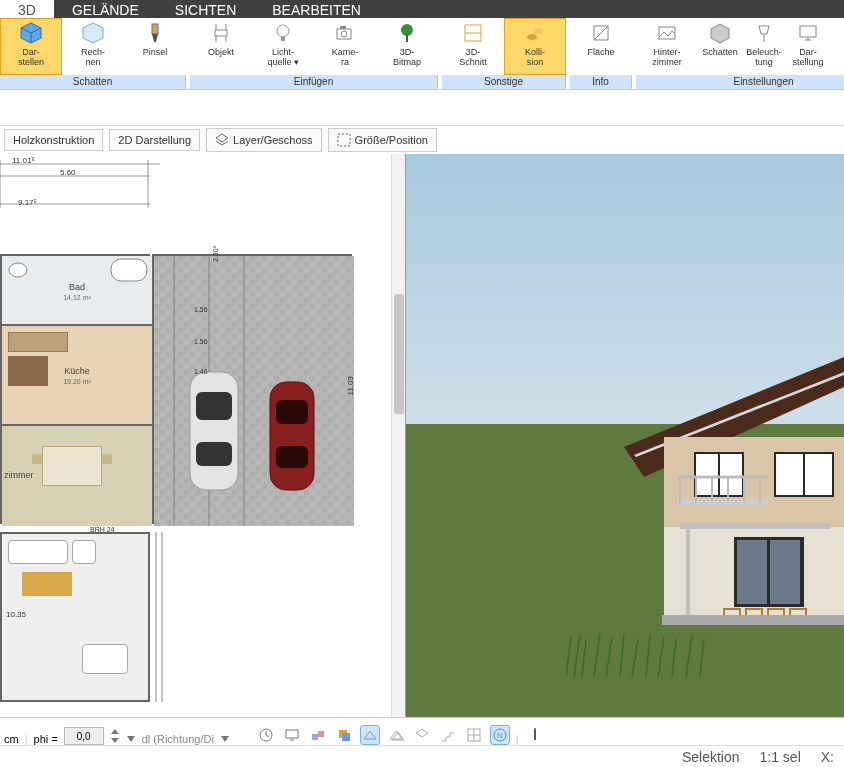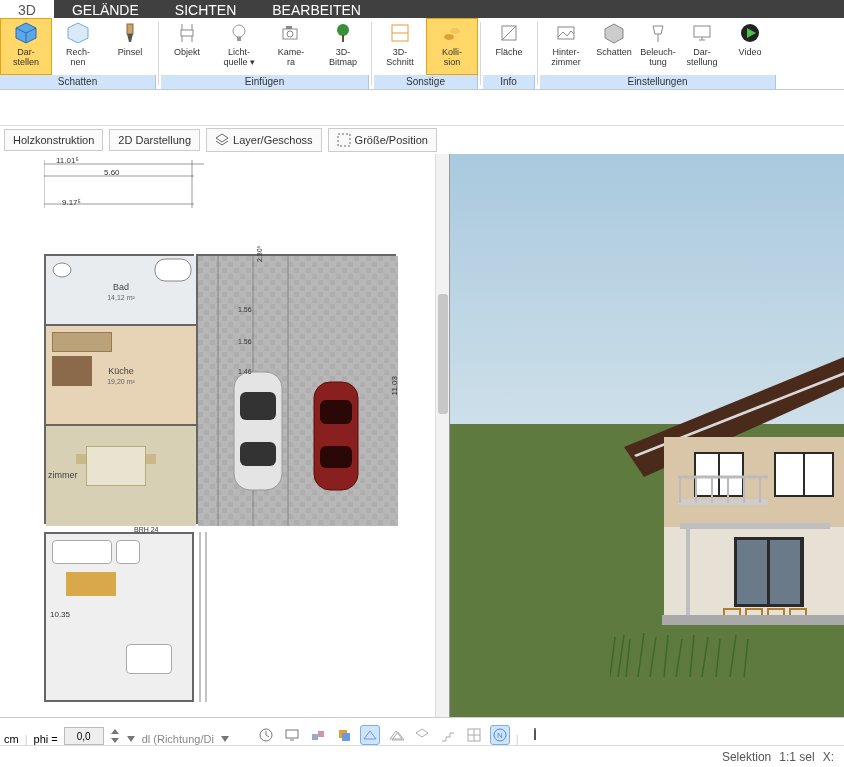--- a/index.html
+++ b/index.html
@@ -8,56 +8,56 @@
 
 .tabstrip { height: 18px; background: #404040; display: flex; font-size: 14px; color: #fff; }
 .tabstrip .tab { padding: 2px 18px; cursor: pointer; }
 .tabstrip .tab.active { background: #fff; color: #555; }
 
 
 .ribbon { height: 72px; background: #fff; border-bottom: 1px solid #c9c9c9; display: flex; }
 .rgroup { display: flex; flex-direction: column; align-items: stretch; }
 .rgroup .buttons { display: flex; flex: 1; }
 .rgroup .glabel { height: 14px; font-size: 10px; text-align: center; background: #cfe3fb; color: #333; border-right: 1px solid #a9c6ea; padding-top:1px;}
-.rbutton { width: 52px; display: flex; flex-direction: column; align-items: center; justify-content: flex-start; padding-top: 2px; cursor: pointer; border: 1px solid transparent; }
+.rbutton { width: 62px; display: flex; flex-direction: column; align-items: center; justify-content: flex-start; padding-top: 2px; cursor: pointer; border: 1px solid transparent; }
 .rbutton.w { width: 44px; }
 .rbutton.active { background: #ffd869; border: 1px solid #e3a21a; }
 .rbutton .icon { width: 24px; height: 24px; display: flex; align-items: center; justify-content: center; }
 .rbutton .lbl { font-size: 9px; color: #333; text-align: center; line-height: 10px; margin-top: 2px; white-space: pre; }
 .vsep { width: 1px; background: #d8d8d8; margin: 4px 2px; }
 
 
 .propbar { height: 36px; border-bottom: 1px solid #ddd; }
 .propbar2 { height: 28px; display: flex; align-items: center; padding: 0 4px; gap: 6px; font-size: 11px; color: #333; }
 .propbtn { padding: 4px 8px; border: 1px solid #ccc; background: #fafafa; cursor: pointer; font-size: 11px; display:flex; align-items:center; gap:4px;}
 .propbtn svg{flex:none;}
 
 
-.workspace { position: absolute; top: 154px; left: 0; right: 0; bottom: 50px; display: flex; padding-left: 44px; }
+.workspace { position: absolute; top: 154px; left: 0; right: 0; bottom: 50px; display: flex; }
 .pane-left { width: 405px; background: #fff; position: relative; overflow: hidden; }
 .pane-right { flex: 1; background: #fff; position: relative; overflow: hidden; border-left: 1px solid #999; }
 
 
 .plan { position: absolute; inset: 0; }
 .plan .dim { position: absolute; font-size: 8px; color: #333; }
 .plan .room { position: absolute; border: 2px solid #666; }
 .plan .roomlabel { font-size: 9px; color: #444; text-align: center; }
 .plan .area { font-size: 7px; color: #666; }
 
 
 .sky { position: absolute; inset: 0; background: linear-gradient(#a9c9de, #cfe0ea 50%, #cfe0ea 50%); }
 .ground { position: absolute; left: 0; right: 0; bottom: 0; height: 52%; background: #5e7a3f; }
 .house { position: absolute; right: 0; bottom: 80px; width: 260px; height: 320px; }
 
 
 .toolbar { position: absolute; left: 0; right: 0; bottom: 22px; height: 28px; border-top: 1px solid #ccc; background: #fff; display: flex; align-items: flex-end; font-size: 11px; padding: 0 4px; gap: 6px; }
 .toolbar .field { width: 40px; height: 18px; border: 1px solid #bbb; background: #eee; font-size: 10px; text-align: center; display:flex; align-items:center; justify-content:center;}
 .toolbar .iconbtn { width: 20px; height: 20px; display: flex; align-items: center; justify-content: center; cursor: pointer; border-radius: 3px; }
 .toolbar .iconbtn.active { background: #cfe3fb; border: 1px solid #7ab0e6; }
-.statusbar { position: absolute; left: 0; right: 0; bottom: 0; height: 22px; background: #fff; border-top: 1px solid #ddd; display: flex; align-items: center; justify-content: flex-end; font-size: 12px; color: #555; padding: 10px 10px; gap: 8px; }
+.statusbar { position: absolute; left: 0; right: 0; bottom: 0; height: 22px; background: #fff; border-top: 1px solid #ddd; display: flex; align-items: center; justify-content: flex-end; font-size: 14px; color: #555; padding: 10px 10px; gap: 20px; }
 
 svg { display: block; }
 </style>
 </head>
 <body>
 
 <div class="tabstrip">
   <div class="tab active">3D</div>
   <div class="tab">GELÄNDE</div>
   <div class="tab">SICHTEN</div>

